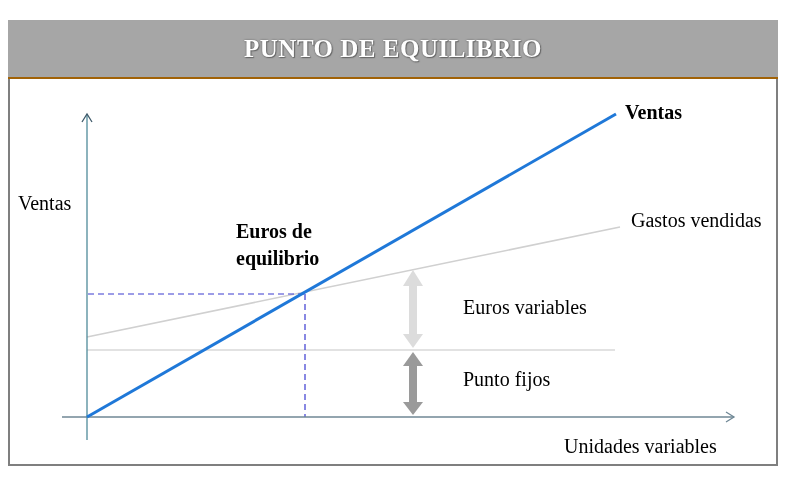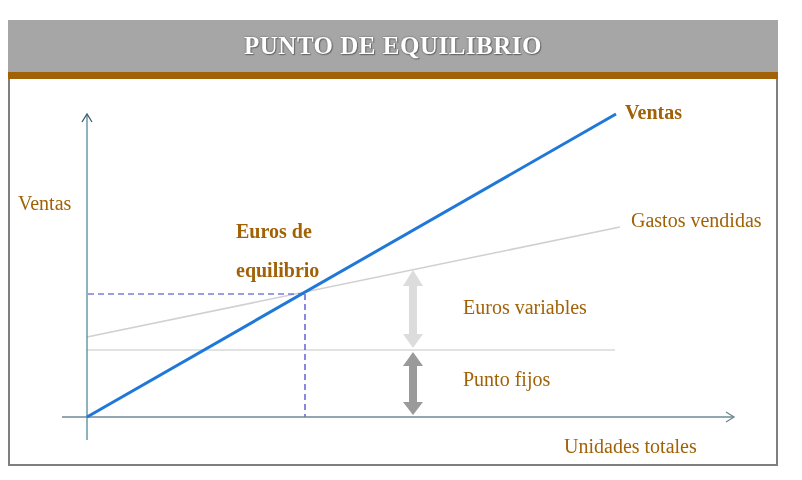--- a/index.html
+++ b/index.html
@@ -1,21 +1,21 @@
 <!DOCTYPE html>
 <html><head>
 <meta charset="utf-8">
 <style>
   html, body { margin: 0; padding: 0; background: #ffffff; }
   body { width: 802px; height: 480px; position: relative; overflow: hidden; font-family: "Liberation Serif", "DejaVu Serif", serif; }
   .frame { position: absolute; left: 8px; top: 20px; width: 770px; height: 446px; border: 2px solid #7f7f7f; border-top: none; box-sizing: border-box; background: #fff; }
-  .header { position: absolute; left: 8px; top: 20px; width: 770px; height: 59px; background: #a6a6a6; border-bottom: 7px solid #a16207; box-sizing: border-box; display: flex; align-items: center; justify-content: center; }
+  .header { position: absolute; left: 8px; top: 20px; width: 770px; height: 59px; background: #a6a6a6; border-bottom: 2px solid #a16207; box-sizing: border-box; display: flex; align-items: center; justify-content: center; }
   .header-title { color: #ffffff; font-weight: bold; font-size: 25px; letter-spacing: 0.5px; text-shadow: 0 0 2px #5a5a5a, 1px 1px 1px #6a6a6a; font-family: "Liberation Serif", "DejaVu Serif", serif; }
   svg.chart { position: absolute; left: 0; top: 0; }
-  .lbl { position: absolute; color: #a16207; font-size: 20px; white-space: nowrap; line-height: 1; }
+  .lbl { position: absolute; color: #000000; font-size: 20px; white-space: nowrap; line-height: 1; }
   .bold { font-weight: bold; }
 </style>
 </head>
 <body>
 
 <div class="frame"></div>
 <div class="header">
   <span class="header-title">PUNTO DE EQUILIBRIO</span>
 </div>
 
@@ -42,19 +42,19 @@
   </g>
 
   <g>
     <rect x="409" y="364" width="8" height="40" fill="#9a9a9a"></rect>
     <polygon points="403,366 413,352 423,366" fill="#9a9a9a"></polygon>
     <polygon points="403,402 413,415 423,402" fill="#9a9a9a"></polygon>
   </g>
 </svg>
 
 <div class="lbl" style="left:18px; top:193px;">Ventas</div>
-<div class="lbl" style="left:564px; top:436px;">Unidades totales</div>
+<div class="lbl" style="left:564px; top:436px;">Unidades variables</div>
 <div class="lbl bold" style="left:625px; top:102px;">Ventas</div>
 <div class="lbl" style="left:631px; top:210px;">Gastos vendidas</div>
 <div class="lbl" style="left:463px; top:297px;">Euros variables</div>
 <div class="lbl" style="left:463px; top:369px;">Punto fijos</div>
 <div class="lbl bold" style="left:236px; top:221px;">Euros de</div>
-<div class="lbl bold" style="left:236px; top:260px;">equilibrio</div>
+<div class="lbl bold" style="left:236px; top:248px;">equilibrio</div>
 
 </body></html>

